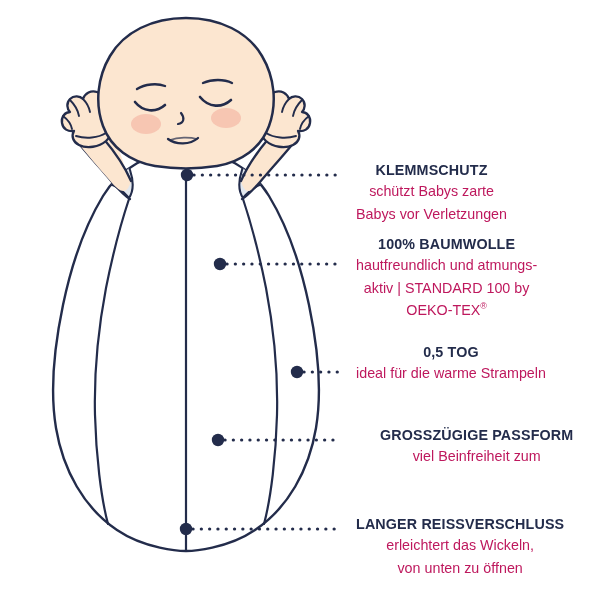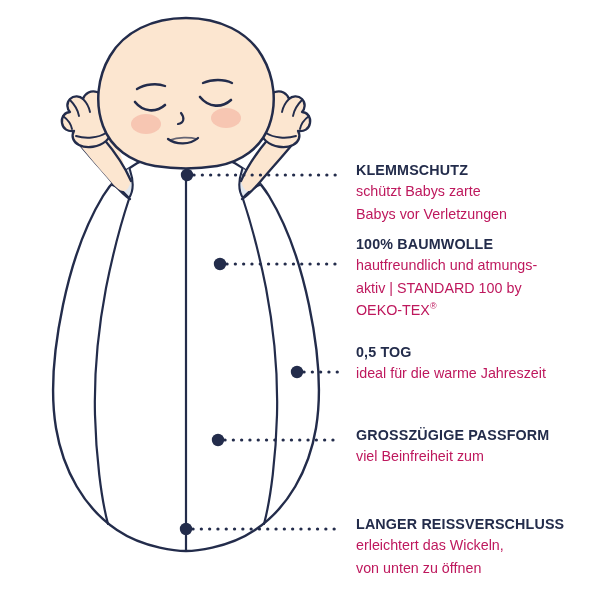--- a/index.html
+++ b/index.html
@@ -27,20 +27,21 @@
     width: 600px;
     height: 600px;
   }
   .feature-list {
     position: absolute;
     left: 0;
     top: 0;
     width: 600px;
     height: 600px;
     pointer-events: none;
+    text-align: center;
   }
   .feature {
     position: absolute;
     left: 356px;
     pointer-events: auto;
   }
   .feature-title {
     font-size: 14.3px;
     font-weight: bold;
     letter-spacing: 0.15px;
@@ -257,24 +258,24 @@
         <div class="feature-title">100% BAUMWOLLE</div>
         <div class="feature-desc">
           <div>hautfreundlich und atmungs-</div>
           <div>aktiv | STANDARD 100 by</div>
           <div>OEKO-TEX<span class="sup">®</span></div>
         </div>
       </div>
       <div class="feature" style="top: 342px;">
         <div class="feature-title">0,5 TOG</div>
         <div class="feature-desc">
-          <div>ideal für die warme Jahreszeit</div>
-        </div>
-      </div>
-      <div class="feature" style="top: 425px;">
+          <div>ideal für die warme Strampeln</div>
+        </div>
+      </div>
+      <div class="feature" style="top: 425px; margin-left: 24px;">
         <div class="feature-title">GROSSZÜGIGE PASSFORM</div>
         <div class="feature-desc">
           <div>viel Beinfreiheit zum</div>
         </div>
       </div>
       <div class="feature" style="top: 514px;">
         <div class="feature-title">LANGER REISSVERSCHLUSS</div>
         <div class="feature-desc">
           <div>erleichtert das Wickeln,</div>
           <div>von unten zu öffnen</div>

